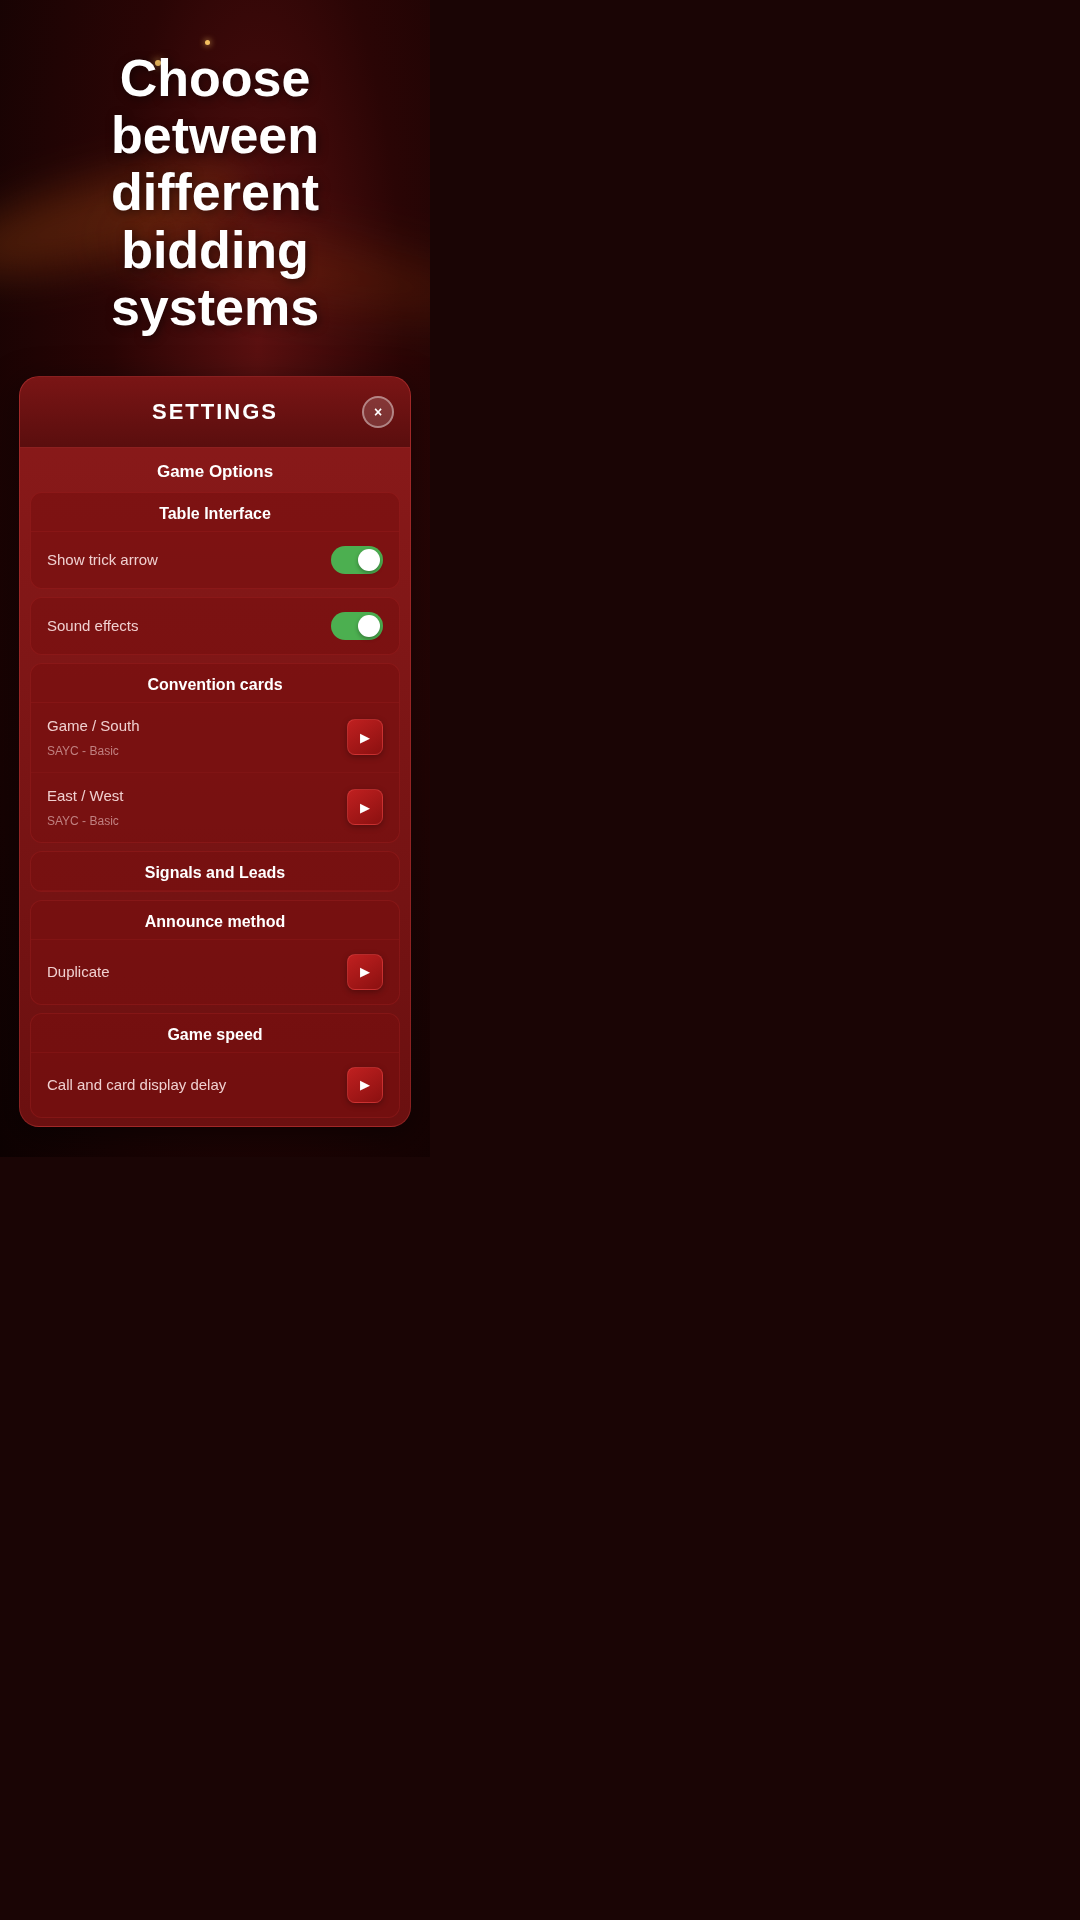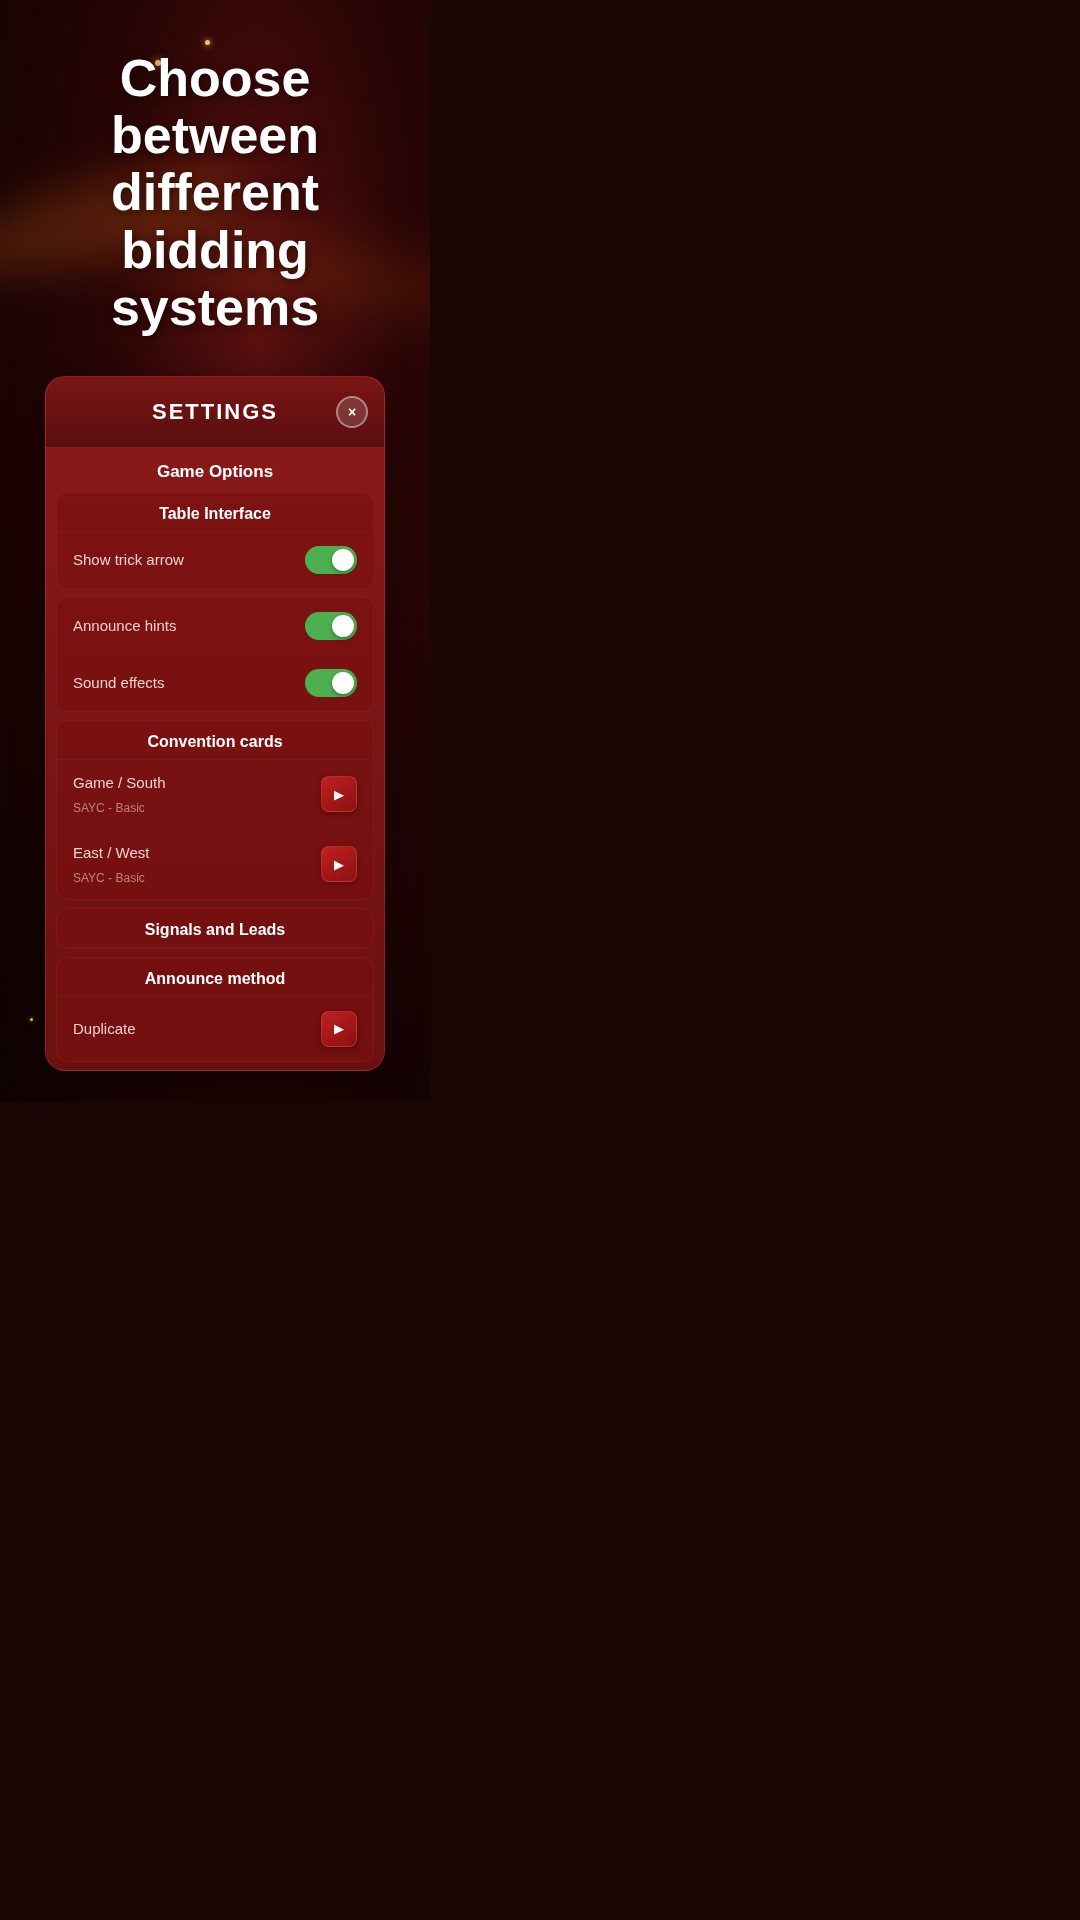--- a/index.html
+++ b/index.html
@@ -90,21 +90,21 @@
       color: #ffffff;
       font-size: 52px;
       font-weight: 900;
       text-align: center;
       line-height: 1.1;
       padding: 50px 30px 40px 30px;
       text-shadow: 2px 2px 10px rgba(0,0,0,0.5);
     }
 
     .settings-panel {
-      width: 340px;
+      width: 392px;
       background: linear-gradient(180deg, #8b1a1a 0%, #6b1010 100%);
       border-radius: 20px;
       overflow: hidden;
       box-shadow: 0 8px 32px rgba(0,0,0,0.5);
       border: 1px solid rgba(255,100,100,0.2);
     }
 
     .settings-header {
       background: linear-gradient(180deg, #7a1515 0%, #5a0e0e 100%);
       padding: 22px 20px;
@@ -266,24 +266,20 @@
     <div class="settings-card">
       <div class="card-section-title">Table Interface</div>
       <div class="settings-row">
         <span class="row-label">Show trick arrow</span>
         <div class="toggle"></div>
       </div>
     </div>
 
     <div class="settings-card">
       <div class="settings-row">
-        <span class="row-label">Announce hints</span>
-        <div class="toggle"></div>
-      </div>
-      <div class="settings-row">
         <span class="row-label">Sound effects</span>
         <div class="toggle"></div>
       </div>
     </div>
 
     <div class="settings-card">
       <div class="card-section-title">Convention cards</div>
       <div class="settings-row">
         <div class="row-left">
           <span class="row-label">Game / South</span>
@@ -306,16 +302,23 @@
 
     <div class="settings-card">
       <div class="card-section-title">Announce method</div>
       <div class="settings-row">
         <span class="row-label">Duplicate</span>
         <div class="arrow-btn"></div>
       </div>
     </div>
 
 
+    <div class="settings-card">
+      <div class="card-section-title">Game speed</div>
+      <div class="settings-row">
+        <span class="row-label">Call and card display delay</span>
+        <div class="arrow-btn"></div>
+      </div>
+    </div>
 
   </div>
 
 </div>
 
 </body></html>

